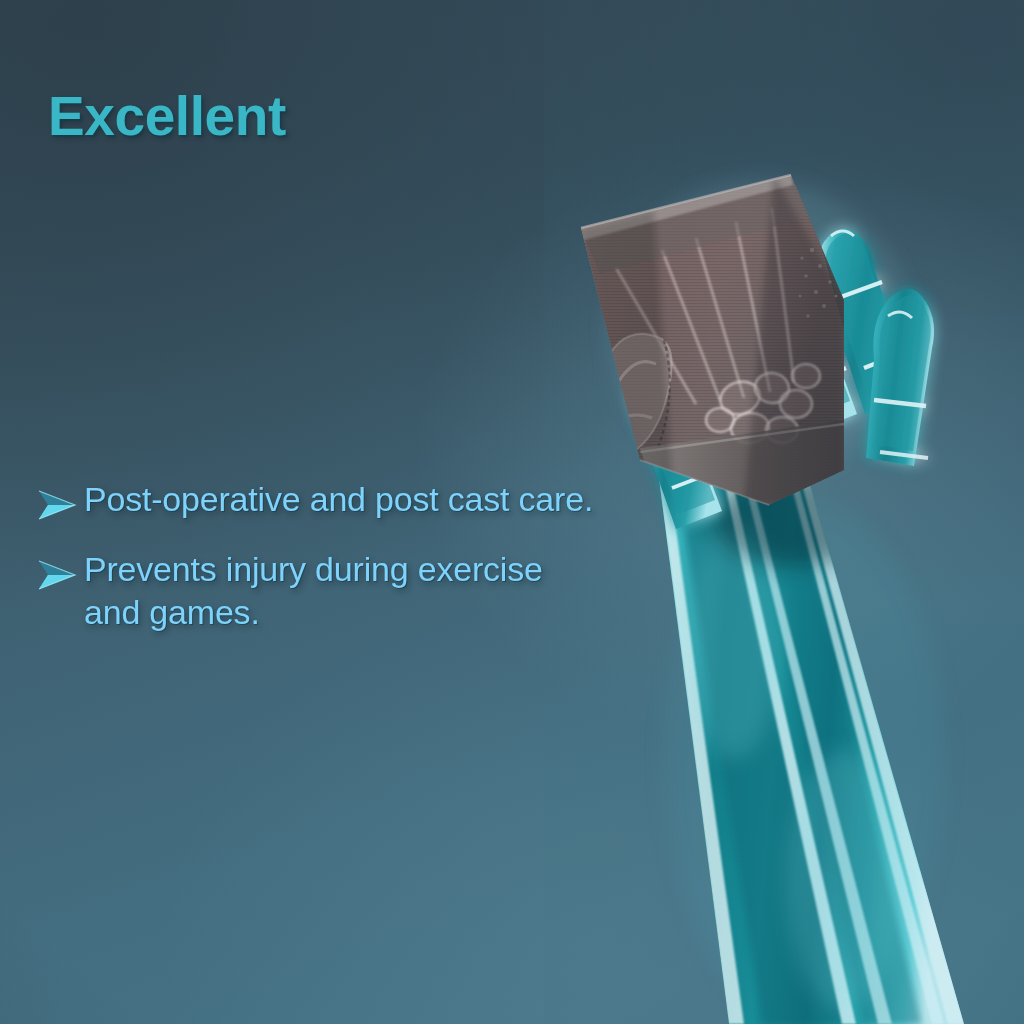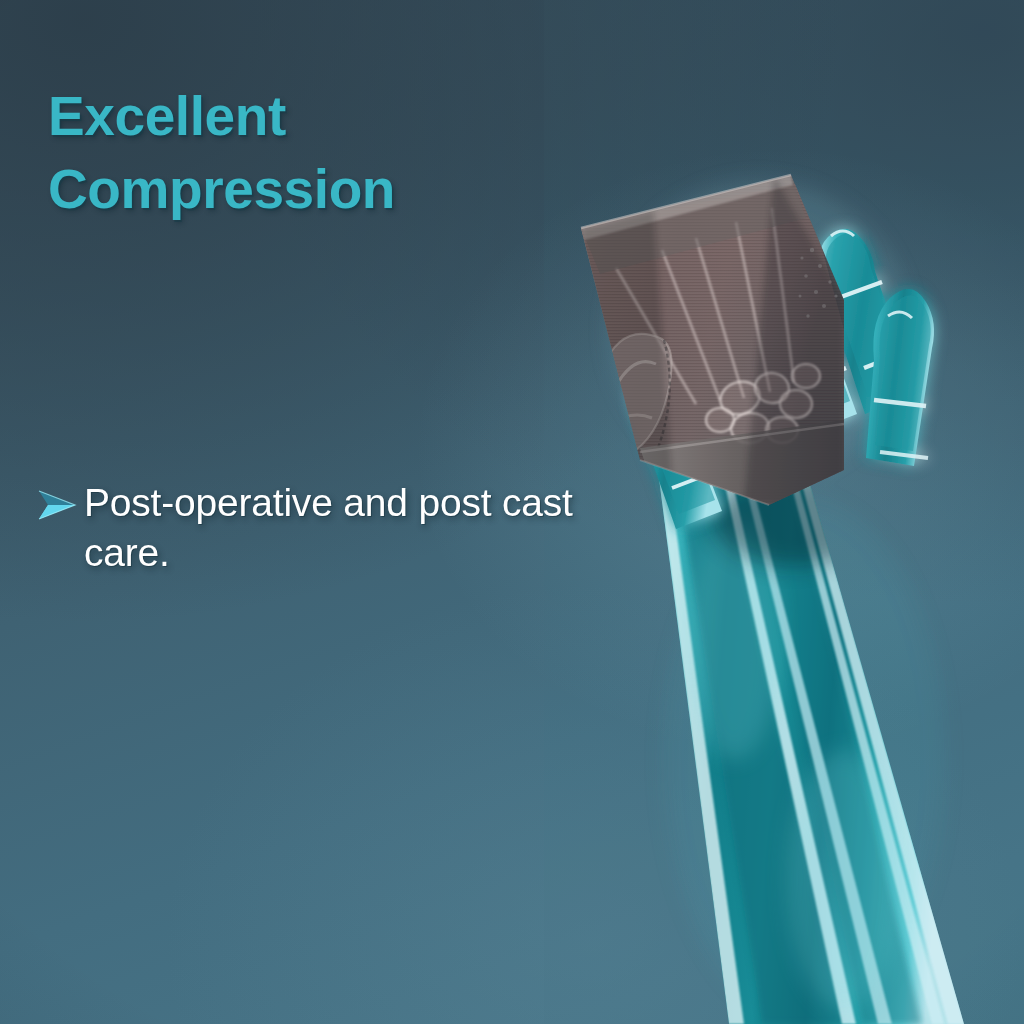--- a/index.html
+++ b/index.html
@@ -80,22 +80,22 @@
     position: absolute;
     left: 34px;
     top: 478px;
     width: 572px;
   }
   .bullet {
     position: relative;
     display: block;
     padding-left: 50px;
     margin-bottom: 26px;
-    color: #ffffff;
-    font-size: 39px;
+    color: #7dd3fc;
+    font-size: 34px;
     font-weight: normal;
     line-height: 1.28;
     letter-spacing: -0.2px;
     text-shadow:
       1px 1px 0 rgba(26,52,64,0.55),
       2px 3px 6px rgba(10,28,38,0.45);
   }
   .bullet-marker {
     position: absolute;
     left: 2px;
@@ -329,35 +329,45 @@
       </g>
 
       <rect x="0" y="0" width="480" height="1024" fill="#4a7a8d" opacity="0.06"></rect>
     </svg>
   </div>
 
   <div class="text-col">
 
     <div class="headline">
       <span class="hl-line">Excellent</span>
-      <span class="hl-line">Compression</span>
     </div>
 
     <div class="bullets">
 
       <div class="bullet">
         <span class="bullet-marker">
           <svg viewBox="0 0 42 34" width="42" height="34" aria-hidden="true">
             <path d="M3,3 L39,17 L12,17 Z" fill="#2f7f98"></path>
             <path d="M3,31 L39,17 L12,17 Z" fill="#7fe6f6"></path>
             <path d="M12,17 L39,17 L3,31 Z" fill="#5ed3ec" opacity="0.85"></path>
             <path d="M3,3 L39,17 L3,31" fill="none" stroke="#9ef0fc" stroke-width="1.2" opacity="0.75"></path>
           </svg>
         </span>
         <span class="bullet-text">Post-operative and post cast care.</span>
       </div>
 
+      <div class="bullet">
+        <span class="bullet-marker">
+          <svg viewBox="0 0 42 34" width="42" height="34" aria-hidden="true">
+            <path d="M3,3 L39,17 L12,17 Z" fill="#2f7f98"></path>
+            <path d="M3,31 L39,17 L12,17 Z" fill="#7fe6f6"></path>
+            <path d="M12,17 L39,17 L3,31 Z" fill="#5ed3ec" opacity="0.85"></path>
+            <path d="M3,3 L39,17 L3,31" fill="none" stroke="#9ef0fc" stroke-width="1.2" opacity="0.75"></path>
+          </svg>
+        </span>
+        <span class="bullet-text">Prevents injury during exercise and games.</span>
+      </div>
 
     </div>
   </div>
 
   <div class="bg-vignette"></div>
 </div>
 
 </body></html>

